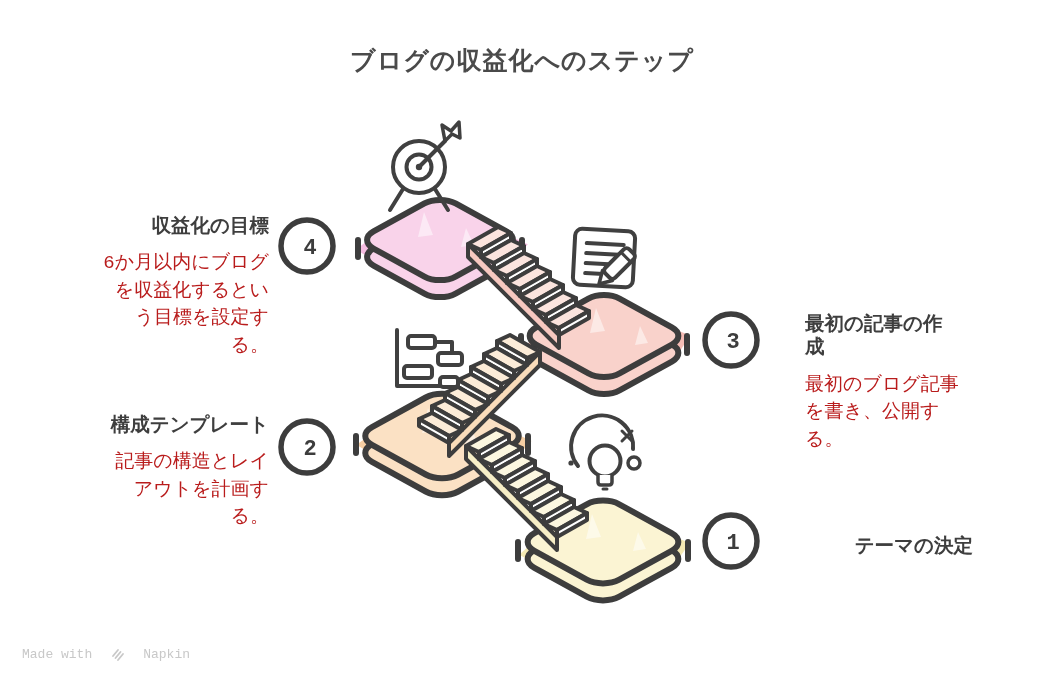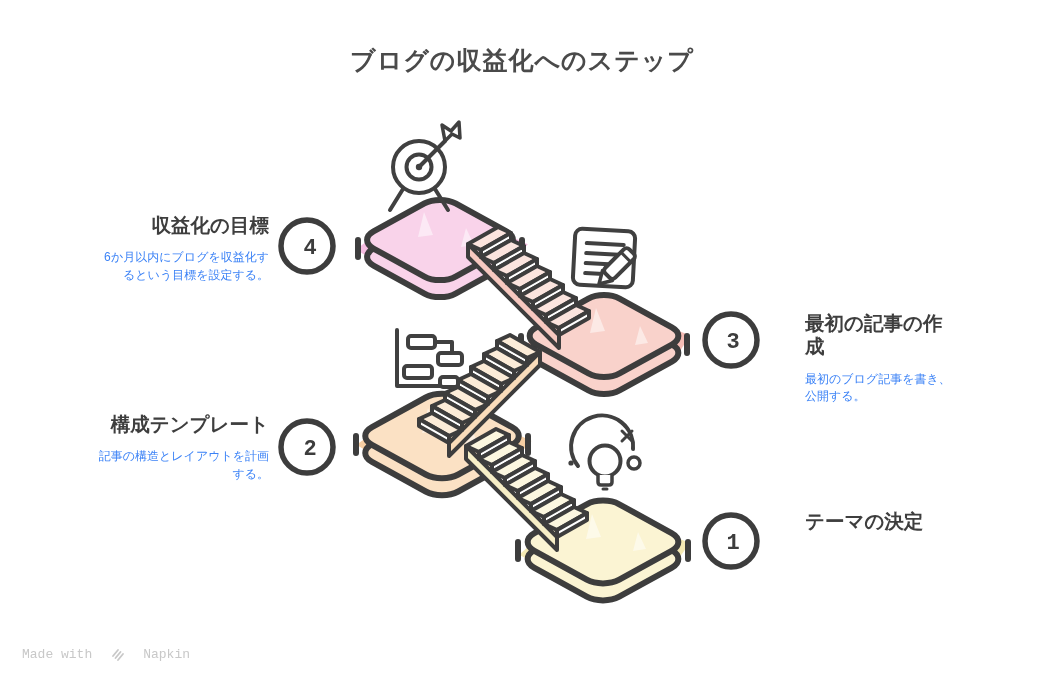--- a/index.html
+++ b/index.html
@@ -8,21 +8,21 @@
     font-family:Liberation Mono, monospace;
   }
   .title{
     position:absolute;top:44px;left:0;width:100%;text-align:center;
     font-size:25px;font-weight:700;color:#4a4a4a;letter-spacing:1px;
   }
   .diagram-svg{position:absolute;left:0;top:0;}
   .step-block{position:absolute;margin-left:12px;}
   .step-block.align-right{text-align:right;}
   .step-heading{font-size:19.5px;font-weight:700;color:#3e3e3e;line-height:1.2;}
-  .step-body{margin-top:11px;font-size:12px;line-height:1.45;color:#3b82f6;}
+  .step-body{margin-top:11px;font-size:19px;line-height:1.45;color:#b91c1c;}
   .badge-num{font-size:22px;font-weight:700;fill:#3d3d3d;font-family:inherit;}
   .watermark{
     position:absolute;left:22px;bottom:22px;display:flex;align-items:center;gap:18px;
     font-size:13px;color:#c8c8c8;
   }
 </style>
 </head>
 <body>
 
 <div id="canvas">
@@ -205,21 +205,21 @@
   <div class="step-block align-right" style="left:85px;top:415px;width:172px;">
     <div class="step-heading">構成テンプレート</div>
     <div class="step-body">記事の構造とレイアウトを計画する。</div>
   </div>
 
   <div class="step-block" style="left:793px;top:314px;width:155px;">
     <div class="step-heading">最初の記事の作成</div>
     <div class="step-body">最初のブログ記事を書き、公開する。</div>
   </div>
 
-  <div class="step-block" style="left:793px;top:512px;width:168px;">
+  <div class="step-block" style="left:793px;top:536px;width:168px;text-align:right;">
     <div class="step-heading">テーマの決定</div>
   </div>
 
   <div class="watermark">
     <span>Made with</span>
     <svg width="15" height="15" viewBox="0 0 15 15">
       <path d="M3,9 L8,3 M5.5,11 L10.5,5 M8,13 L13,7" stroke="#c8c8c8" stroke-width="1.8" fill="none" stroke-linecap="round"></path>
     </svg>
     <span>Napkin</span>
   </div>

